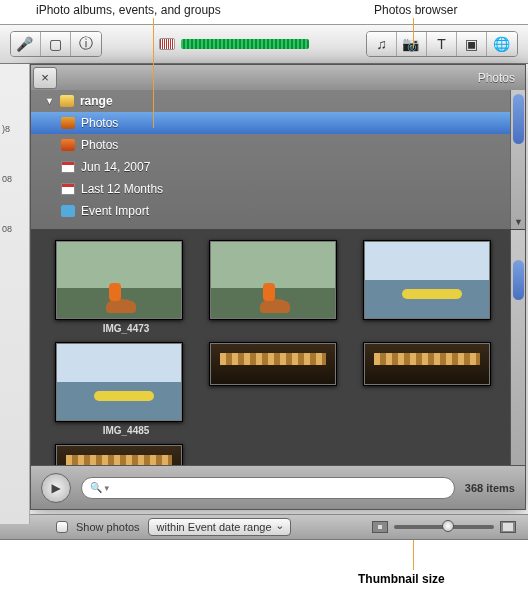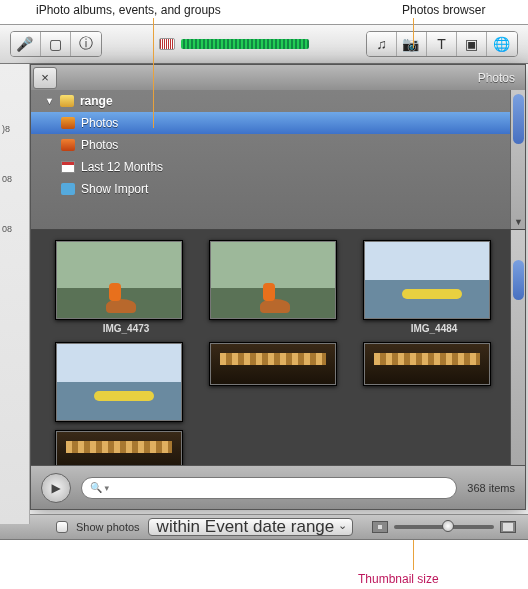--- a/index.html
+++ b/index.html
@@ -1,21 +1,21 @@
 <!DOCTYPE html>
 <html><head>
 <meta charset="utf-8">
 <style>
   * { box-sizing: border-box; margin: 0; padding: 0; font-family: "Lucida Grande", Arial, sans-serif; }
   body { width: 528px; height: 589px; background: #fff; overflow: hidden; position: relative; }
 
   .annot-top { height: 24px; position: relative; font-size: 12px; color: #222; }
   .annot-top span { position: absolute; top: 3px; }
   .annot-left-label { left: 36px; }
-  .annot-right-label { left: 402px; }
+  .annot-right-label { left: 374px; }
   .annot-line-left { position: absolute; left: 153px; top: 18px; width: 1px; height: 110px; background: #e8a23c; z-index: 50; }
   .annot-line-right { position: absolute; left: 413px; top: 18px; width: 1px; height: 30px; background: #e8a23c; z-index: 50; }
 
   .toolbar { height: 40px; background: linear-gradient(#f7f7f7,#d6d6d6); border-top:1px solid #999; border-bottom:1px solid #7a7a7a; display:flex; align-items:center; padding: 0 10px; gap:6px; position: relative; }
   .btn-grp { display:flex; border:1px solid #888; border-radius:4px; overflow:hidden; }
   .tbtn { width:30px; height:24px; background:linear-gradient(#fdfdfd,#d8d8d8); display:flex; align-items:center; justify-content:center; border-right:1px solid #aaa; font-size:14px; color:#333; }
   .tbtn:last-child { border-right:none; }
   .spacer { flex:1; }
   .eq { width:150px; height:16px; display:flex; align-items:center; gap:6px; }
   .eq-icon { width:16px; height:12px; background: repeating-linear-gradient(90deg,#b33,#b33 1px,#fff 1px,#fff 2px); border:1px solid #999; border-radius:2px; }
@@ -61,35 +61,35 @@
   .scene-face::after { content:""; position:absolute; right:8px; bottom:4px; width:55px; height:30px; background:#f07020; border-radius:6px; }
   .scene-kayak { background:linear-gradient(#cde 50%,#6a8aa0 50%); }
   .scene-kayak::before { content:""; position:absolute; bottom:20px; left:30%; width:60px; height:10px; background:#e8d040; border-radius:10px; }
   .scene-carousel { background:linear-gradient(#3a2a18,#1a1208); }
   .scene-carousel::before { content:""; position:absolute; top:10px; left:10px; right:10px; height:12px; background:repeating-linear-gradient(90deg,#e0b060,#e0b060 6px,#a87830 6px,#a87830 12px); }
   .partial { height:44px !important; }
 
   .bottombar { height:44px; background:linear-gradient(#bcbcbc,#8e8e8e); border-top:1px solid #555; display:flex; align-items:center; padding:0 10px; gap:10px; }
   .playbtn { width:30px; height:30px; border-radius:50%; background:radial-gradient(#f4f4f4,#b0b0b0); border:1px solid #666; display:flex; align-items:center; justify-content:center; font-size:12px; color:#444; }
   .search { flex:1; height:22px; border-radius:11px; background:#fff; border:1px solid #777; display:flex; align-items:center; padding:0 8px; font-size:10px; color:#777; }
-  .count { font-size:11px; color:#333; font-weight:normal; }
+  .count { font-size:11px; color:#333; font-weight:bold; }
 
   .footerbar { position:absolute; left:0; right:0; top:514px; height:26px; background:linear-gradient(#c7c7c7,#a2a2a2); border-top:1px solid #888; border-bottom:1px solid #777; display:flex; align-items:center; padding:0 12px 0 56px; gap:8px; font-size:11px; color:#333; }
   .cb { width:12px; height:12px; border:1px solid #666; border-radius:3px; background:linear-gradient(#fff,#ddd); }
-  .popup { height:18px; border:1px solid #666; border-radius:4px; background:linear-gradient(#fbfbfb,#d6d6d6); padding:0 18px 0 8px; display:flex; align-items:center; position:relative; font-size:17px; }
+  .popup { height:18px; border:1px solid #666; border-radius:4px; background:linear-gradient(#fbfbfb,#d6d6d6); padding:0 18px 0 8px; display:flex; align-items:center; position:relative; font-size:11px; }
   .popup::after { content:"⌄"; position:absolute; right:5px; top:0; font-size:11px; color:#444; }
   .fspacer { flex:1; }
   .slider-grp { display:flex; align-items:center; gap:6px; }
   .slider { width:100px; height:4px; background:#666; border-radius:2px; position:relative; }
   .slider .knob { position:absolute; top:-5px; left:48px; width:12px; height:12px; border-radius:50%; background:radial-gradient(#fff,#bbb); border:1px solid #555; }
   .thumb-icon { width:16px; height:12px; border:1px solid #555; background:#888; display:flex; }
   .thumb-icon.sm::before { content:""; width:4px; height:4px; background:#ddd; margin:auto; }
   .thumb-icon.lg::before { content:""; width:10px; height:8px; background:#ddd; margin:auto; }
 
-  .annot-bottom { position:absolute; top:572px; left:358px; font-size:12px; color:#be185d; }
+  .annot-bottom { position:absolute; top:572px; left:358px; font-size:12px; color:#000000;font-weight:bold; }
   .annot-line-bottom { position:absolute; left:413px; top:540px; width:1px; height:30px; background:#e8a23c; }
 </style>
 </head>
 <body>
 
 <div class="annot-top">
   <span class="annot-left-label">iPhoto albums, events, and groups</span>
   <span class="annot-right-label">Photos browser</span>
 </div>
 <div class="annot-line-left"></div>
@@ -155,49 +155,53 @@
     <div class="tree-row sel">
       <span class="ticon ic-events"></span>
       <span>Photos</span>
     </div>
     <div class="tree-row">
       <span class="ticon ic-photos"></span>
       <span>Photos</span>
     </div>
     <div class="tree-row">
       <span class="ticon ic-date"></span>
+      <span>Jun 14, 2007</span>
+    </div>
+    <div class="tree-row">
+      <span class="ticon ic-date"></span>
       <span>Last 12 Months</span>
     </div>
     <div class="tree-row">
       <span class="ticon ic-import"></span>
-      <span>Show Import</span>
+      <span>Event Import</span>
     </div>
     <div class="tree-scroll">
       <span class="arr" style="top:2px">▲</span>
       <div class="thumb"></div>
       <span class="arr" style="bottom:2px">▼</span>
     </div>
   </div>
 
   <div class="grid-wrap">
     <div class="grid">
       <div class="pcell">
         <div class="pimg scene-lake"></div>
         <div class="pname">IMG_4473</div>
       </div>
       <div class="pcell">
         <div class="pimg scene-lake"></div>
       </div>
 
       <div class="pcell">
         <div class="pimg scene-kayak"></div>
-        <div class="pname">IMG_4484</div>
       </div>
       <div class="pcell">
         <div class="pimg scene-kayak"></div>
+        <div class="pname">IMG_4485</div>
       </div>
 
       <div class="pcell">
         <div class="pimg scene-carousel partial"></div>
       </div>
       <div class="pcell">
         <div class="pimg scene-carousel partial"></div>
       </div>
       <div class="pcell">
         <div class="pimg scene-carousel partial"></div>

